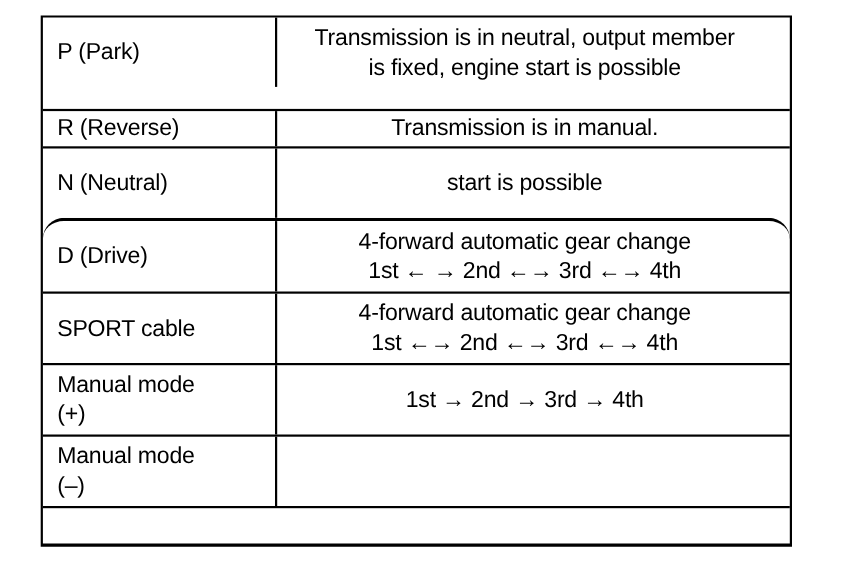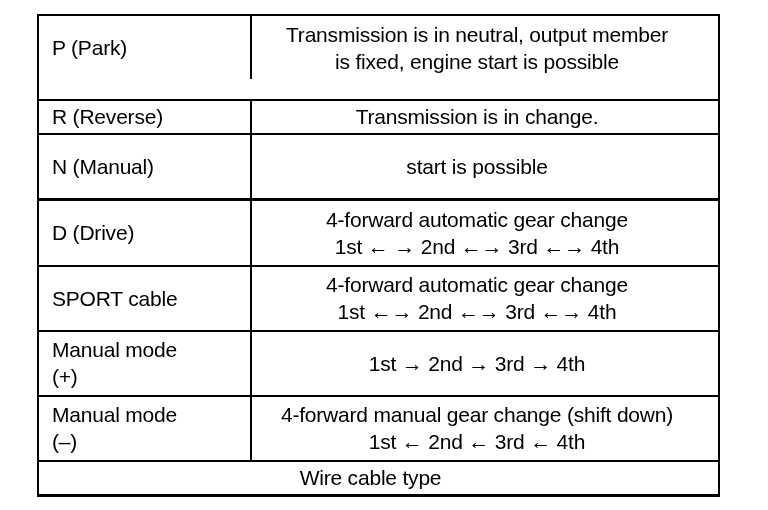--- a/index.html
+++ b/index.html
@@ -72,21 +72,21 @@
     display: block;
     white-space: nowrap;
   }
   .line:empty {
     display: none;
   }
   
   .r0 { height: 68px; }
   .r1 { height: 36px; margin-top: 20px; }
   .r2 { height: 71px; }
-  .r3 { height: 71px; } 
+  .r3 { height: 71px; border-radius: 19px; } 
   .r4 { height: 70px; }
   .r5 { height: 70px; }
   .r6 { height: 70px; }
   .r7 { height: 37px; }
 </style>
 </head>
 <body>
 
 <div class="page">
   <div class="tbl">
@@ -101,28 +101,28 @@
         <span class="line">is fixed, engine start is possible</span>
       </div>
     </div>
 
     <div class="row r1">
       <div class="cell label">
         <span class="line">R (Reverse)</span>
 
       </div>
       <div class="cell desc">
-        <span class="line">Transmission is in change.</span>
+        <span class="line">Transmission is in manual.</span>
 
       </div>
     </div>
 
     <div class="row r2">
       <div class="cell label">
-        <span class="line">N (Manual)</span>
+        <span class="line">N (Neutral)</span>
 
       </div>
       <div class="cell desc">
         <span class="line">start is possible</span>
       </div>
     </div>
 
     <div class="row r3 group-sep">
       <div class="cell label">
         <span class="line">D (Drive)</span>
@@ -153,27 +153,19 @@
       <div class="cell desc">
         <span class="line">1st → 2nd → 3rd → 4th</span>
       </div>
     </div>
 
     <div class="row r6">
       <div class="cell label">
         <span class="line">Manual mode</span>
         <span class="line">(–)</span>
       </div>
-      <div class="cell desc">
-        <span class="line">4-forward manual gear change (shift down)</span>
-        <span class="line">1st ← 2nd ← 3rd ← 4th</span>
-      </div>
     </div>
 
     <div class="row r7">
-      <div class="cell desc">
-        <span class="line">Wire cable type</span>
-
-      </div>
     </div>
 
   </div>
 </div>
 
 </body></html>

